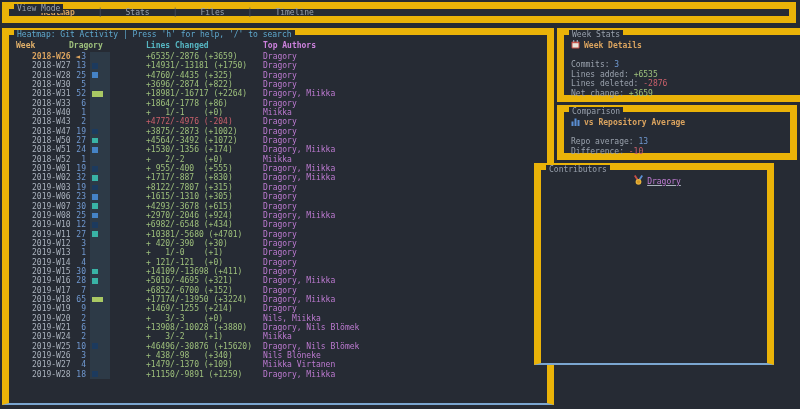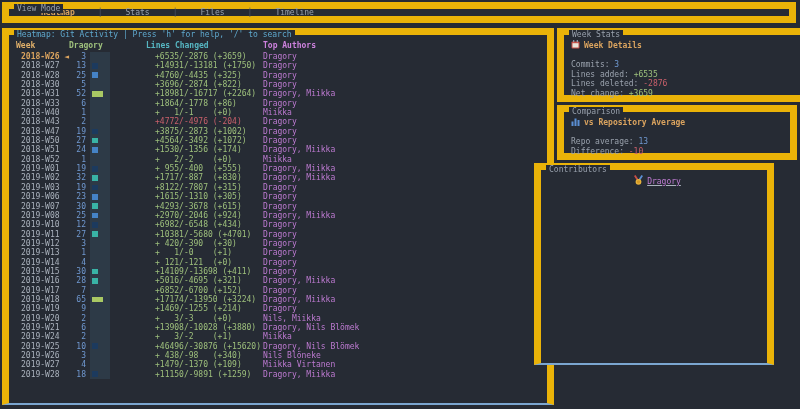--- a/index.html
+++ b/index.html
@@ -24,27 +24,27 @@
   #heatmap-panel{left:2px;top:28px;width:552px;height:377px;}
   .hm-header{position:absolute;top:6px;left:0;right:12px;height:10px;font-weight:bold;}
   .hm-header span{position:absolute;white-space:nowrap;}
   .hdr-week{left:7px;color:#e0b06a;}
   .hdr-commits{left:60px;color:#9ec07c;}
   .hdr-lines{left:137px;color:#56b6c2;}
   .hdr-authors{left:254px;color:#cd82de;}
   #hm-rows{position:absolute;top:17px;left:0;right:0;}
   .hm-row{position:relative;height:9.35px;line-height:9.35px;}
   .hm-row span{white-space:pre;}
-  .c-week{position:absolute;left:12px;color:#aab2bd;}
+  .c-week{position:absolute;left:23px;color:#aab2bd;}
   .hm-row.selected .c-week{color:#dba45f;font-weight:bold;}
   .c-commits{position:absolute;left:40px;width:37px;text-align:right;color:#7099d1;}
   .c-strip{position:absolute;left:81px;width:20px;top:0;height:100%;background:#2d3a47;}
   .heat{position:absolute;left:2px;top:1.8px;width:5.6px;height:5.6px;}
   .heat.wide{width:11px;}
-  .c-lines{position:absolute;left:146px;color:#9ec07c;}
+  .c-lines{position:absolute;left:137px;color:#9ec07c;}
   .c-lines.neg{color:#c9606b;}
   .c-authors{position:absolute;left:254px;color:#bd7ad1;}
   #scroll-thumb{position:absolute;left:90px;top:0;width:11px;height:19px;background:#3d4a58;}
 
   
   #week-stats{left:557px;top:28px;width:280px;height:74px;}
   #comparison{left:557px;top:105px;width:240px;height:55px;}
   #contributors{left:534px;top:163px;width:240px;height:202px;text-align:center;}
   .panel-body{padding:5px 0 0 7px;}
   .sec-heading{font-weight:bold;margin-bottom:10px;white-space:nowrap;}

